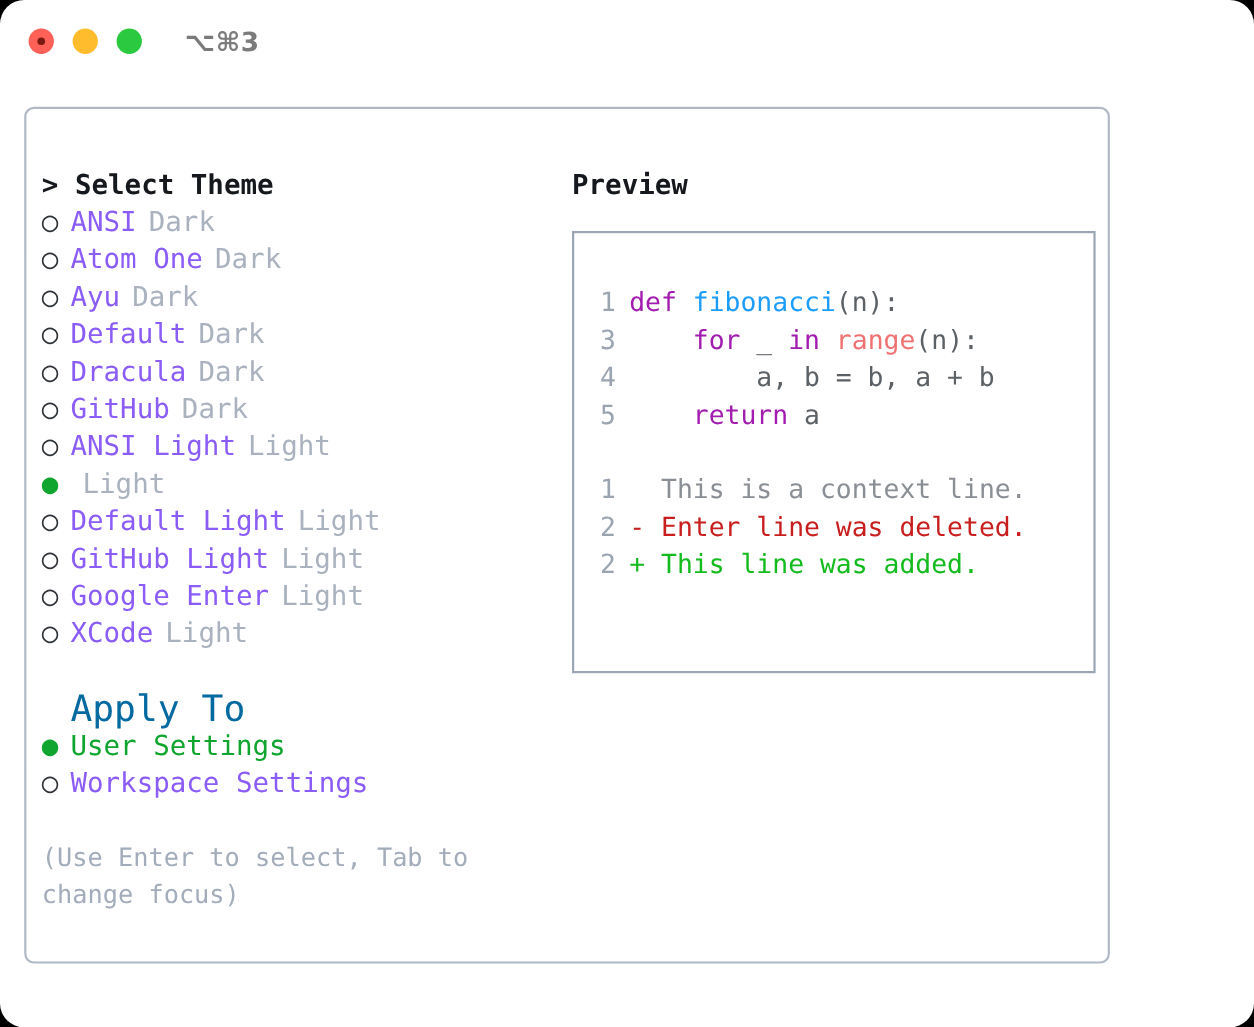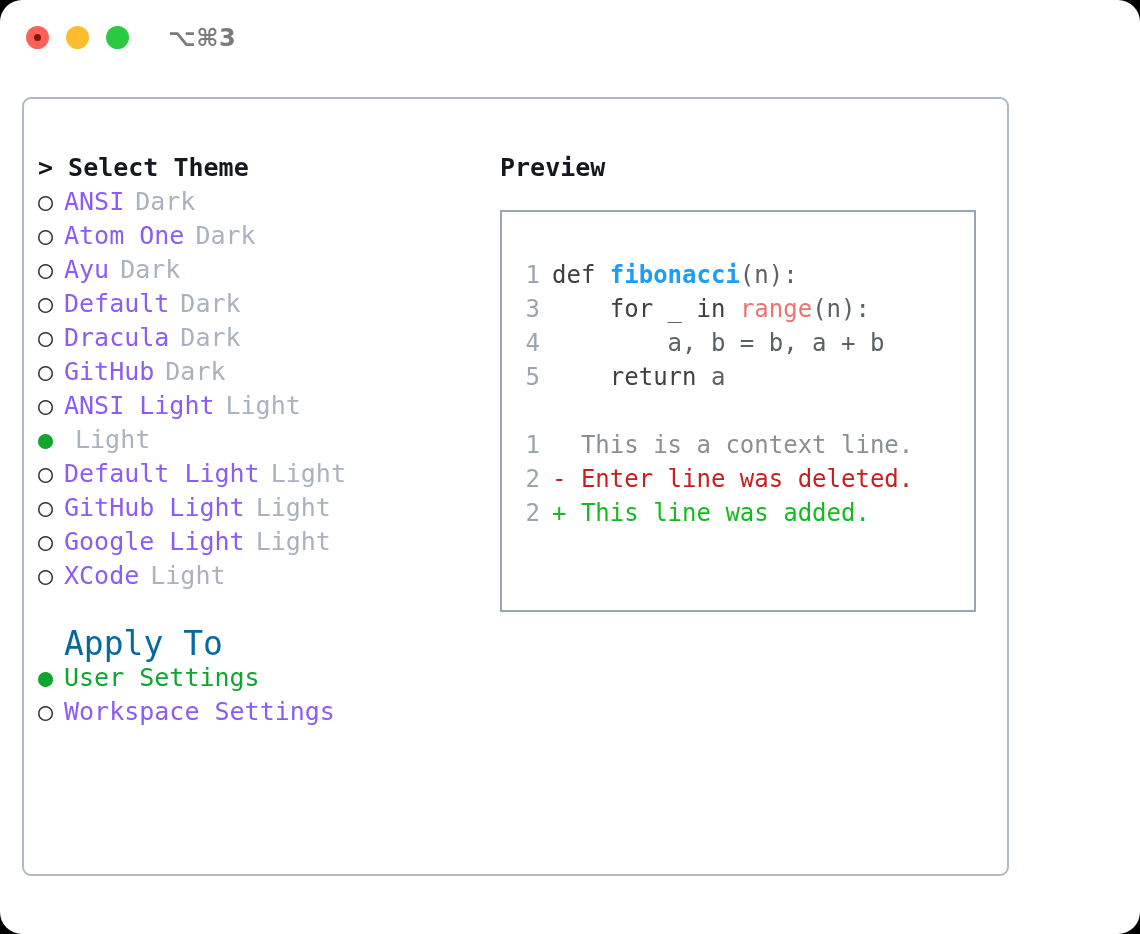--- a/index.html
+++ b/index.html
@@ -142,21 +142,21 @@
     margin-top: 34px;
     font-size: 23px;
     line-height: 34px;
     color: #a2acba;
     width: 420px;
   }
 
   
   .right-col {
     position: absolute;
-    left: 476px;
+    left: 496px;
     top: 52px;
     width: 495px;
   }
   .preview-title {
     font-size: 25px;
     font-weight: 700;
     color: #15181c;
     line-height: 34px;
     white-space: pre;
   }
@@ -176,22 +176,22 @@
     color: #5c6166;
     letter-spacing: 0px;
   }
   .lnum {
     display: inline-block;
     width: 24px;
     text-align: right;
     color: #9aa5b1;
     margin-right: 12px;
   }
-  .kw   { color: #404040; }
-  .fn   { color: #1d9dfa; font-weight: bold; }
+  .kw   { color: #a21caf; }
+  .fn   { color: #1d9dfa; }
   .num  { color: #a37acc; }
   .call { color: #f07171; }
   .plain{ color: #5c6166; }
   .diff-ctx { color: #8a8f95; }
   .diff-del { color: #c81e1e; }
   .diff-add { color: #14bb1e; }
   .gap-line { height: 34px; }
 </style>
 </head>
 <body>
@@ -217,33 +217,34 @@
             <div class="opt-row"><span class="marker">○</span><span class="opt-label">ANSI</span><span class="opt-tag">Dark</span></div>
             <div class="opt-row"><span class="marker">○</span><span class="opt-label">Atom One</span><span class="opt-tag">Dark</span></div>
             <div class="opt-row"><span class="marker">○</span><span class="opt-label">Ayu</span><span class="opt-tag">Dark</span></div>
             <div class="opt-row"><span class="marker">○</span><span class="opt-label">Default</span><span class="opt-tag">Dark</span></div>
             <div class="opt-row"><span class="marker">○</span><span class="opt-label">Dracula</span><span class="opt-tag">Dark</span></div>
             <div class="opt-row"><span class="marker">○</span><span class="opt-label">GitHub</span><span class="opt-tag">Dark</span></div>
             <div class="opt-row"><span class="marker">○</span><span class="opt-label">ANSI Light</span><span class="opt-tag">Light</span></div>
             <div class="opt-row selected"><span class="marker">●</span><span class="opt-tag">Light</span></div>
             <div class="opt-row"><span class="marker">○</span><span class="opt-label">Default Light</span><span class="opt-tag">Light</span></div>
             <div class="opt-row"><span class="marker">○</span><span class="opt-label">GitHub Light</span><span class="opt-tag">Light</span></div>
-            <div class="opt-row"><span class="marker">○</span><span class="opt-label">Google Light</span><span class="opt-tag">Light</span></div>
+            <div class="opt-row"><span class="marker">○</span><span class="opt-label">Google Enter</span><span class="opt-tag">Light</span></div>
             <div class="opt-row"><span class="marker">○</span><span class="opt-label">XCode</span><span class="opt-tag">Light</span></div>
           </div>
 
         <div class="spacer-row"></div>
 
         <div class="group-header">Apply To</div>
 
         <div id="apply-list">
             <div class="opt-row selected"><span class="marker">●</span><span class="opt-label">User Settings</span></div>
             <div class="opt-row"><span class="marker">○</span><span class="opt-label">Workspace Settings</span></div>
           </div>
 
+        <div class="hint">(Use Enter to select, Tab to change focus)</div>
       </div>
 
       <div class="right-col">
         <div class="preview-title">Preview</div>
         <div class="preview-box">
           <div id="code-block">
               <div class="code-line"><span class="lnum">1</span><span class="kw">def </span><span class="fn">fibonacci</span><span class="plain">(n):</span></div>
               <div class="code-line"><span class="lnum">3</span><span class="plain">    </span><span class="kw">for</span><span class="plain"> _ </span><span class="kw">in</span><span class="plain"> </span><span class="call">range</span><span class="plain">(n):</span></div>
               <div class="code-line"><span class="lnum">4</span><span class="plain">        a, b = b, a + b</span></div>
               <div class="code-line"><span class="lnum">5</span><span class="plain">    </span><span class="kw">return</span><span class="plain"> a</span></div>

